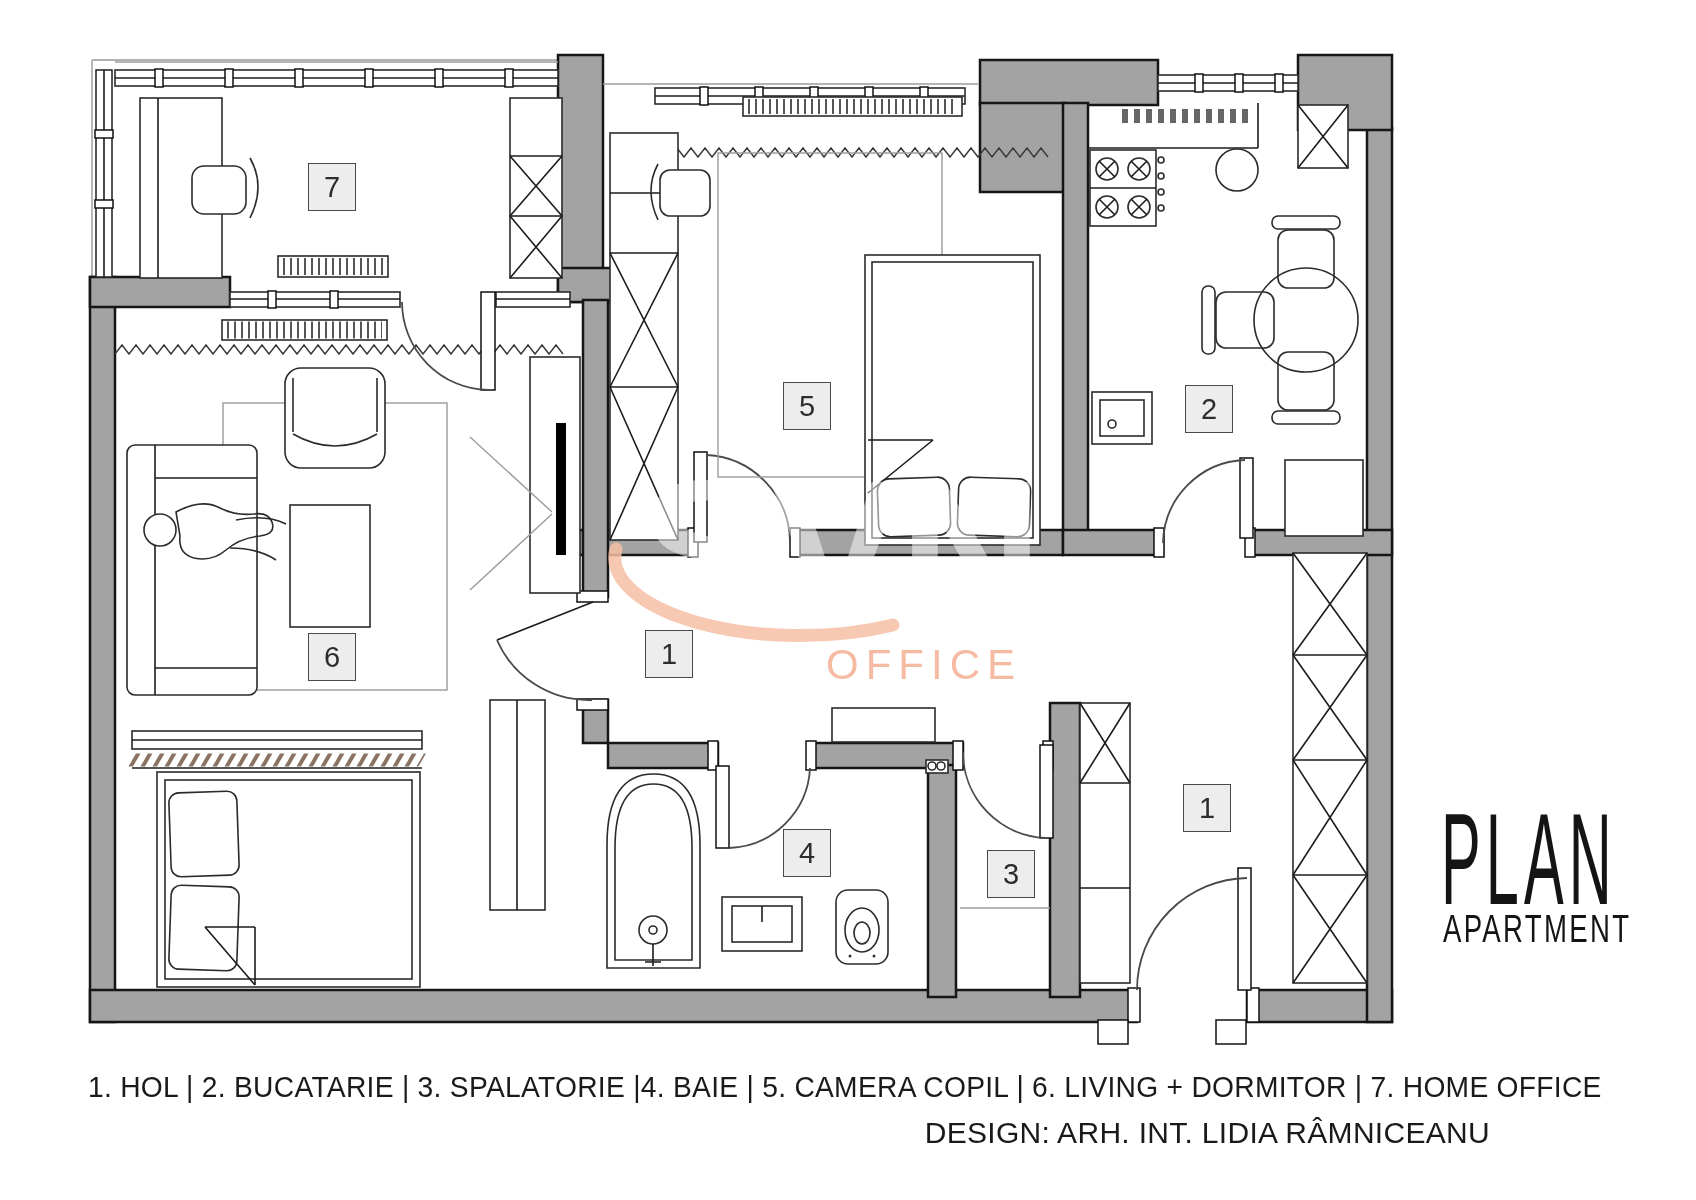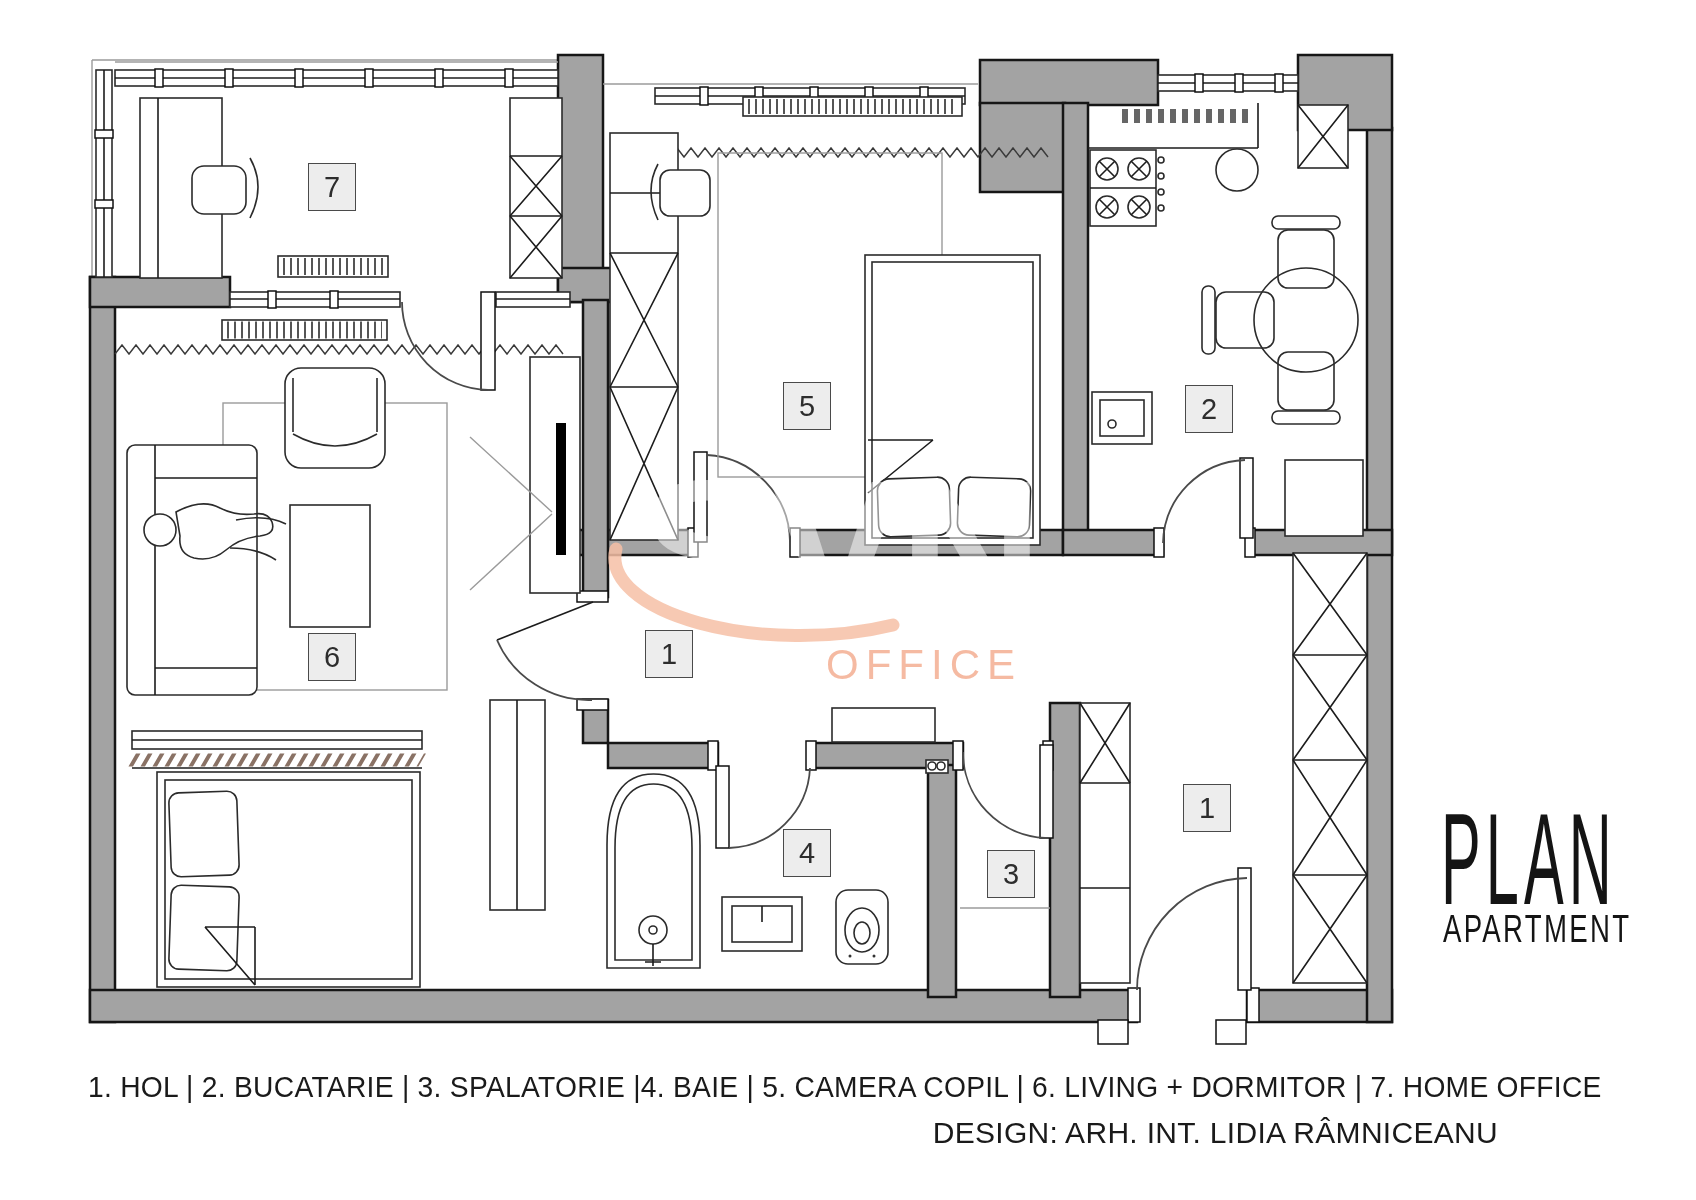--- a/index.html
+++ b/index.html
@@ -24,21 +24,21 @@
   .rlabel{position:absolute;width:46px;height:46px;background:#ededed;border:1.5px solid #4a4a4a;
           display:flex;align-items:center;justify-content:center;font-size:29px;color:#2d2d2d;}
   #plan-word{position:absolute;left:1441px;top:786px;font-size:70px;color:#141414;
              letter-spacing:6px;transform:scale(0.85,1.85);transform-origin:top left;white-space:nowrap;}
   #apartment-word{position:absolute;left:1443px;top:906px;font-size:30px;color:#141414;
              letter-spacing:2.5px;transform:scale(0.92,1.32);transform-origin:top left;white-space:nowrap;}
   #romania-word{position:absolute;left:826px;top:641px;font-size:42px;color:#f5b79e;
              letter-spacing:7px;opacity:.95;white-space:nowrap;}
   #legend-line{position:absolute;left:88px;top:1070px;font-size:30px;color:#1a1a1a;
              letter-spacing:0.3px;transform:scaleX(0.94);transform-origin:top left;white-space:nowrap;}
-  #design-line{position:absolute;right:198px;top:1116px;font-size:30px;color:#1a1a1a;
+  #design-line{position:absolute;right:206px;top:1116px;font-size:30px;color:#1a1a1a;
              letter-spacing:0.3px;white-space:nowrap;}
 </style>
 </head>
 <body>
 
 <div id="stage">
 
 <svg width="1696" height="1200" viewBox="0 0 1696 1200">
 
   <g>

